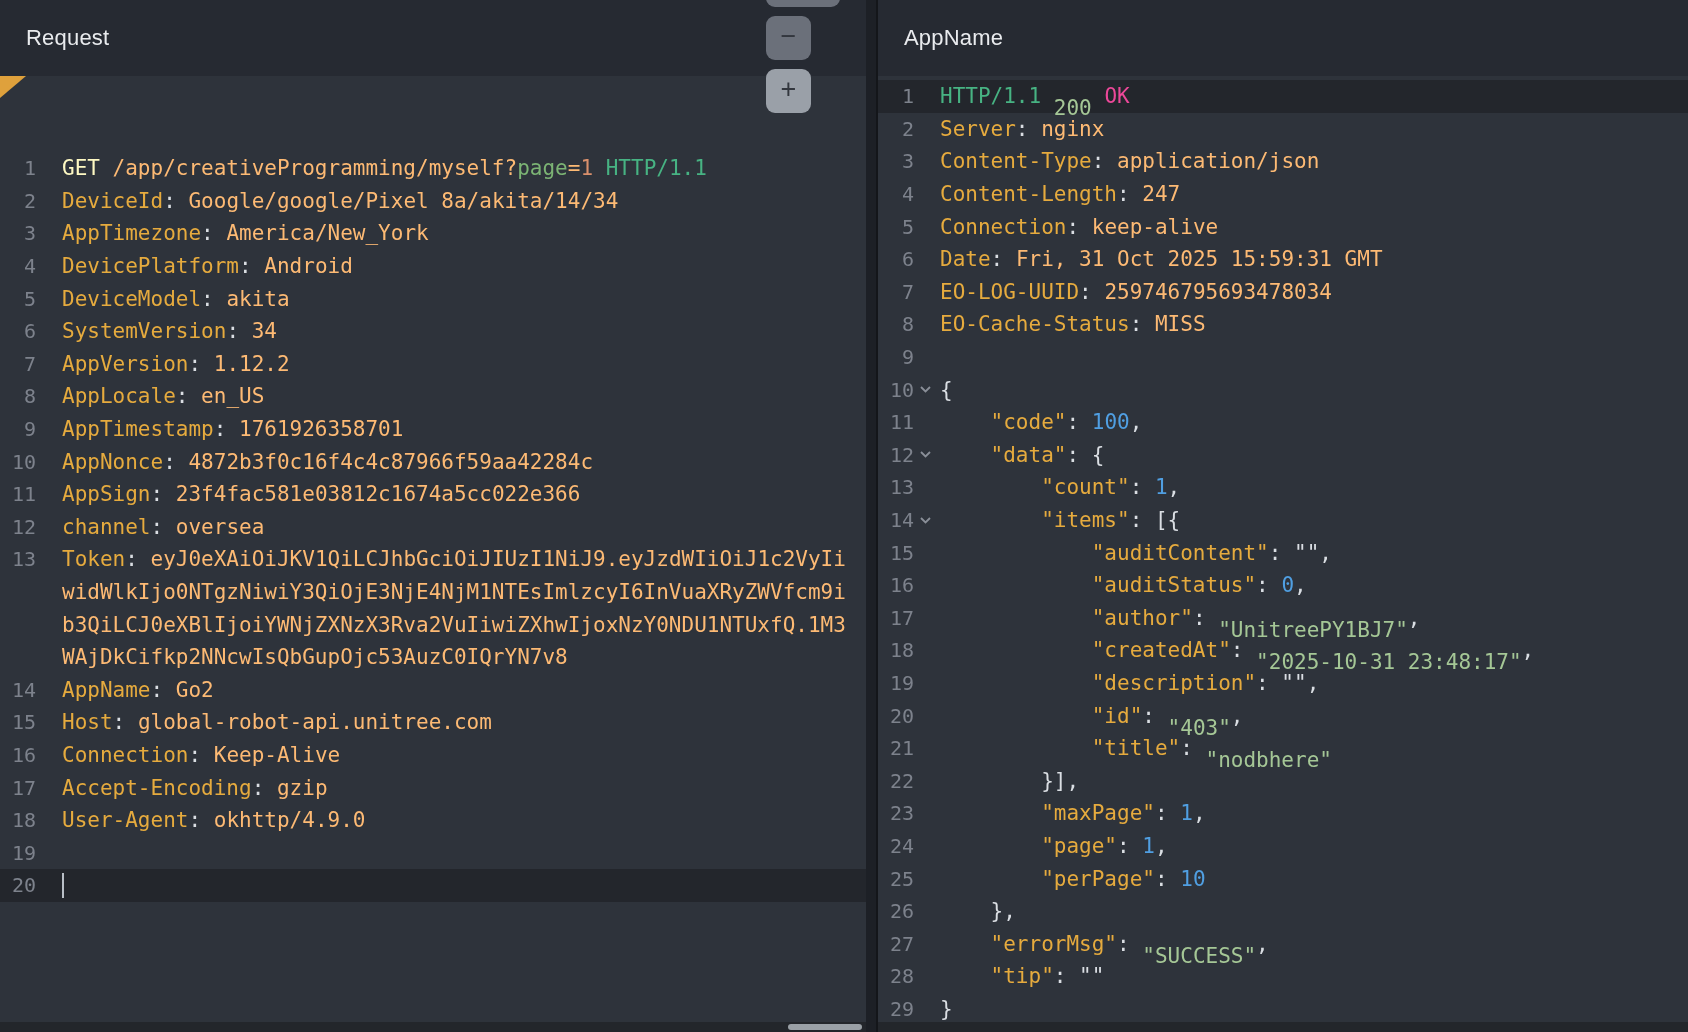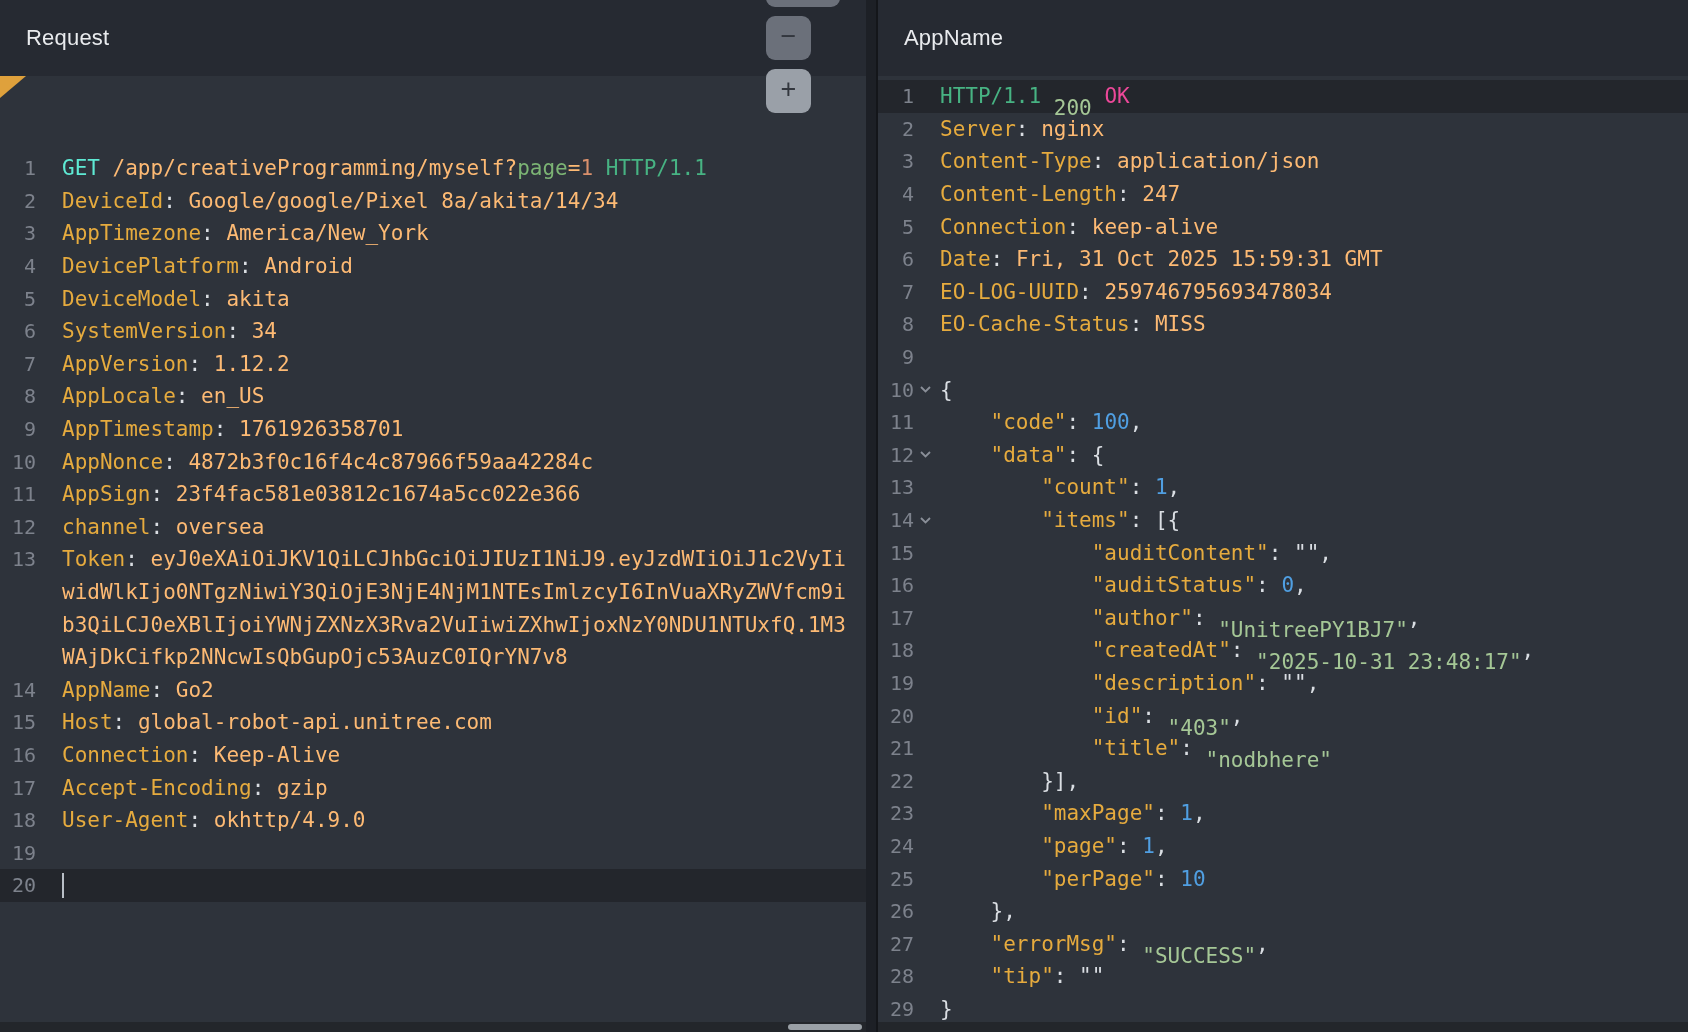--- a/index.html
+++ b/index.html
@@ -37,21 +37,21 @@
                  border-top:22px solid #dfa13c; border-right:26px solid transparent; }
 
   .text-cursor { display:inline-block; width:2px; height:25px; background:#b9bfc7;
                  vertical-align:middle; }
 
   
   .tk-key  { color:#e6ab3e; }
   .tk-jkey { color:#e6ab3e; }
   .tk-val  { color:#fdba74; }
   .tk-punct{ color:#dadee3; }
-  .tk-meth { color:#5eead4; }
+  .tk-meth { color:#fef9c3; }
   .tk-ok   { color:#ec4899; }
   .tk-http { color:#47b383; }
   .tk-qkey { color:#7cb474; }
   .tk-pale { color:#a5c796;margin-top:24px; }
   .tk-onum { color:#d9906c; }
   .tk-blue { color:#509fe2; }
 
   .scroll-track { position:absolute; bottom:0; left:0; right:0; height:10px;
                   background:#23262b; }
   .scroll-thumb { position:absolute; bottom:2px; right:4px; width:74px; height:6px;

